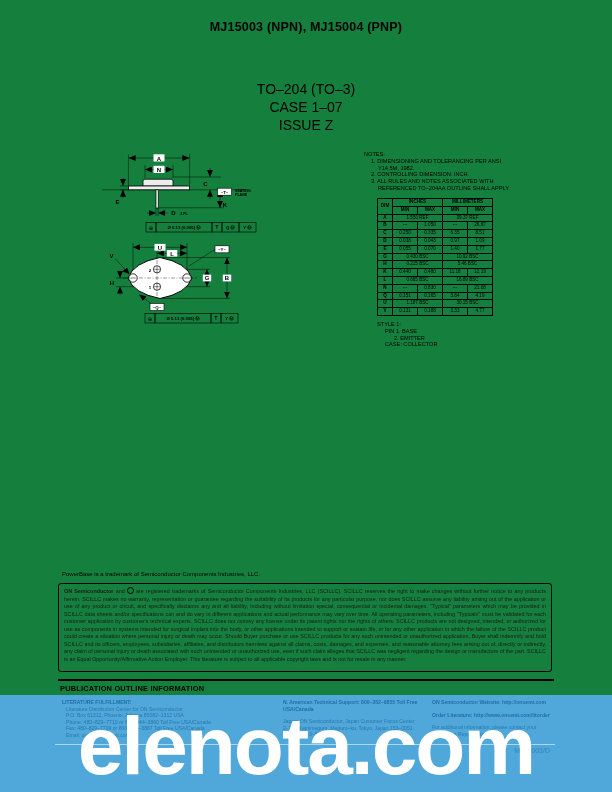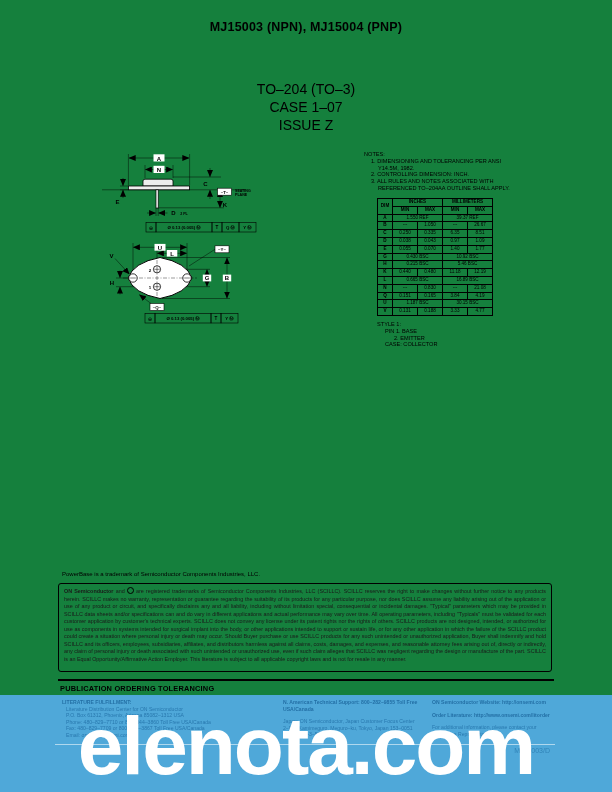--- a/index.html
+++ b/index.html
@@ -316,21 +316,21 @@
     <div class="s1">CASE: COLLECTOR</div>
   </div>
 
   <div id="trademark">PowerBase is a trademark of Semiconductor Components Industries, LLC.</div>
 
   <div id="legal-box">
     <b>ON Semiconductor</b><span> and </span><span class="on-logo"></span><span> are registered trademarks of Semiconductor Components Industries, LLC (SCILLC).  SCILLC reserves the right to make changes without further notice to any products herein.  SCILLC makes no warranty, representation or guarantee regarding the suitability of its products for any particular purpose, nor does SCILLC assume any liability arising out of the application or use of any product or circuit, and specifically disclaims any and all liability, including without limitation special, consequential or incidental damages.  "Typical" parameters which may be provided in SCILLC data sheets and/or specifications can and do vary in different applications and actual performance may vary over time.  All operating parameters, including "Typicals" must be validated for each customer application by customer's technical experts.  SCILLC does not convey any license under its patent rights nor the rights of others.  SCILLC products are not designed, intended, or authorized for use as components in systems intended for surgical implant into the body, or other applications intended to support or sustain life, or for any other application in which the failure of the SCILLC product could create a situation where personal injury or death may occur.  Should Buyer purchase or use SCILLC products for any such unintended or unauthorized application, Buyer shall indemnify and hold SCILLC and its officers, employees, subsidiaries, affiliates, and distributors harmless against all claims, costs, damages, and expenses, and reasonable attorney fees arising out of, directly or indirectly, any claim of personal injury or death associated with such unintended or unauthorized use, even if such claim alleges that SCILLC was negligent regarding the design or manufacture of the part.  SCILLC is an Equal Opportunity/Affirmative Action Employer.  This literature is subject to all applicable copyright laws and is not for resale in any manner.</span>
   </div>
 
   <div id="order-rule"></div>
-  <div id="order-title">PUBLICATION ORDERING TOLERANCING</div>
+  <div id="order-title">PUBLICATION OUTLINE INFORMATION</div>
 
   <div id="blue-footer" style="background: rgb(79, 168, 217);">
     <div id="f-left" class="fcol">
         <div class="fl fb">LITERATURE FULFILLMENT:</div>
         <div class="fl">Literature Distribution Center for ON Semiconductor</div>
         <div class="fl">P.O. Box 61312, Phoenix, Arizona 85082–1312 USA</div>
         <div class="fl">Phone: 480–829–7710 or 800–344–3860 Toll Free USA/Canada</div>
         <div class="fl">Fax: 480–829–7709 or 800–344–3867 Toll Free USA/Canada</div>
         <div class="fl">Email: orderlit@onsemi.com</div>
       </div>

